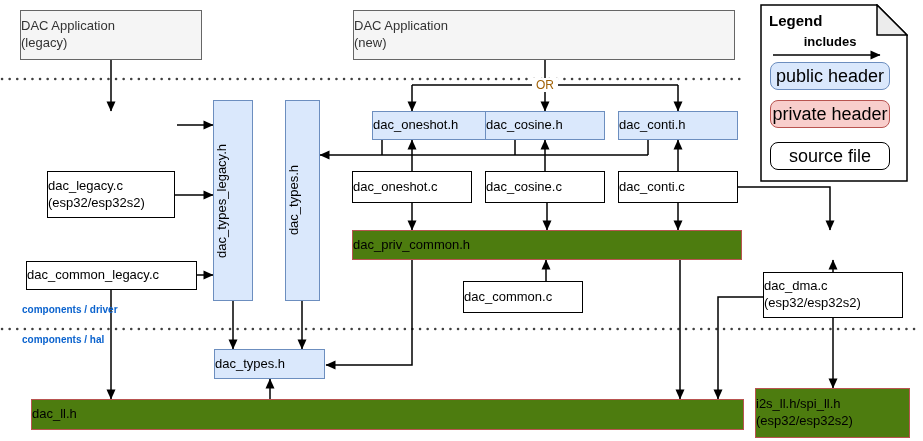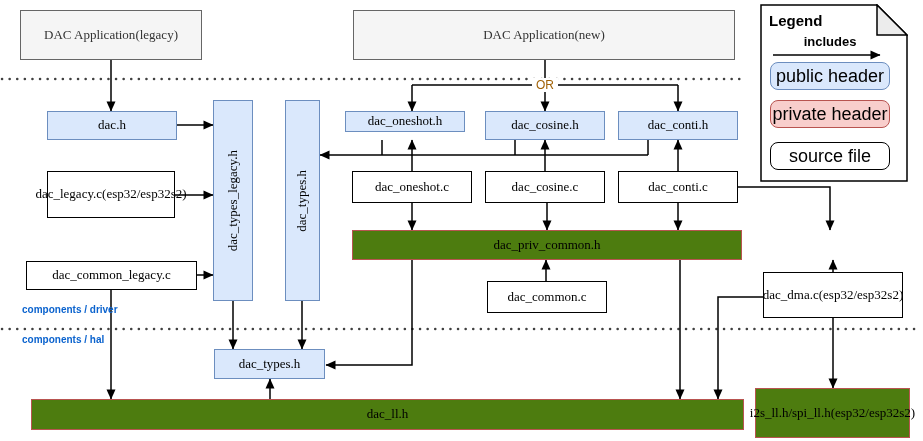--- a/index.html
+++ b/index.html
@@ -3,23 +3,23 @@
 <meta charset="utf-8">
 <style>
   html,body{margin:0;padding:0;background:#ffffff;}
   .stage{
     position:relative;width:923px;height:441px;background:#ffffff;overflow:hidden;
     font-family:"Liberation Sans","DejaVu Sans",sans-serif;color:#000;
   }
   .overlay{position:absolute;left:0;top:0;z-index:1;}
   .node{
     position:absolute;z-index:2;box-sizing:border-box;
-    display:flex;flex-direction:row;align-items:center;justify-content:center;
+    display:flex;flex-direction:column;align-items:flex-start;justify-content:center;
     text-align:center;font-size:13px;line-height:1.3;
-    background:#ffffff;border:1.5px solid #000000;color:#000;font-family:Liberation Serif, serif;
+    background:#ffffff;border:1.5px solid #000000;color:#000;
   }
   .node.blue{background:#dae8fc;border-color:#6c8ebf;}
   .node.pink{background:#4d7c0f;border-color:#b85450;}
   .node.gray{background:#f5f5f5;border-color:#666666;color:#333;}
   .node.vert span{writing-mode:vertical-rl;transform:rotate(180deg);}
   .or-label{
     position:absolute;z-index:3;background:#ffffff;font-size:12px;color:#a16207;
     text-align:center;line-height:14px;
   }
   .section-label{
@@ -96,39 +96,36 @@
     <span>DAC Application</span>
     <span>(legacy)</span>
   </div>
   <div class="node gray" style="left:353px;top:10px;width:382px;height:50px">
     <span>DAC Application</span>
     <span>(new)</span>
   </div>
 
   <div class="or-label" style="left:532px;top:78px;width:26px;height:14px">OR</div>
 
-  <div class="node blue" style="left:47px;top:111px;width:130px;height:29px">
-    <span>dac.h</span>
-  </div>
   <div class="node" style="left:47px;top:171px;width:128px;height:47px">
     <span>dac_legacy.c</span>
     <span>(esp32/esp32s2)</span>
   </div>
   <div class="node" style="left:26px;top:261px;width:171px;height:29px">
     <span>dac_common_legacy.c</span>
   </div>
 
   <div class="node blue vert" style="left:213px;top:100px;width:40px;height:201px">
     <span>dac_types_legacy.h</span>
   </div>
   <div class="node blue vert" style="left:285px;top:100px;width:35px;height:201px">
     <span>dac_types.h</span>
   </div>
 
-  <div class="node blue" style="left:345px;top:111px;width:120px;height:21px">
+  <div class="node blue" style="left:372px;top:111px;width:120px;height:29px">
     <span>dac_oneshot.h</span>
   </div>
   <div class="node blue" style="left:485px;top:111px;width:120px;height:29px">
     <span>dac_cosine.h</span>
   </div>
   <div class="node blue" style="left:618px;top:111px;width:120px;height:29px">
     <span>dac_conti.h</span>
   </div>
 
   <div class="node" style="left:352px;top:171px;width:120px;height:32px">
@@ -138,21 +135,21 @@
     <span>dac_cosine.c</span>
   </div>
   <div class="node" style="left:618px;top:171px;width:120px;height:32px">
     <span>dac_conti.c</span>
   </div>
 
   <div class="node pink" style="left:352px;top:230px;width:390px;height:30px">
     <span>dac_priv_common.h</span>
   </div>
 
-  <div class="node" style="left:487px;top:281px;width:120px;height:32px">
+  <div class="node" style="left:463px;top:281px;width:120px;height:32px">
     <span>dac_common.c</span>
   </div>
   <div class="node" style="left:763px;top:272px;width:140px;height:46px">
     <span>dac_dma.c</span>
     <span>(esp32/esp32s2)</span>
   </div>
 
   <div class="node blue" style="left:214px;top:349px;width:111px;height:30px">
     <span>dac_types.h</span>
   </div>

